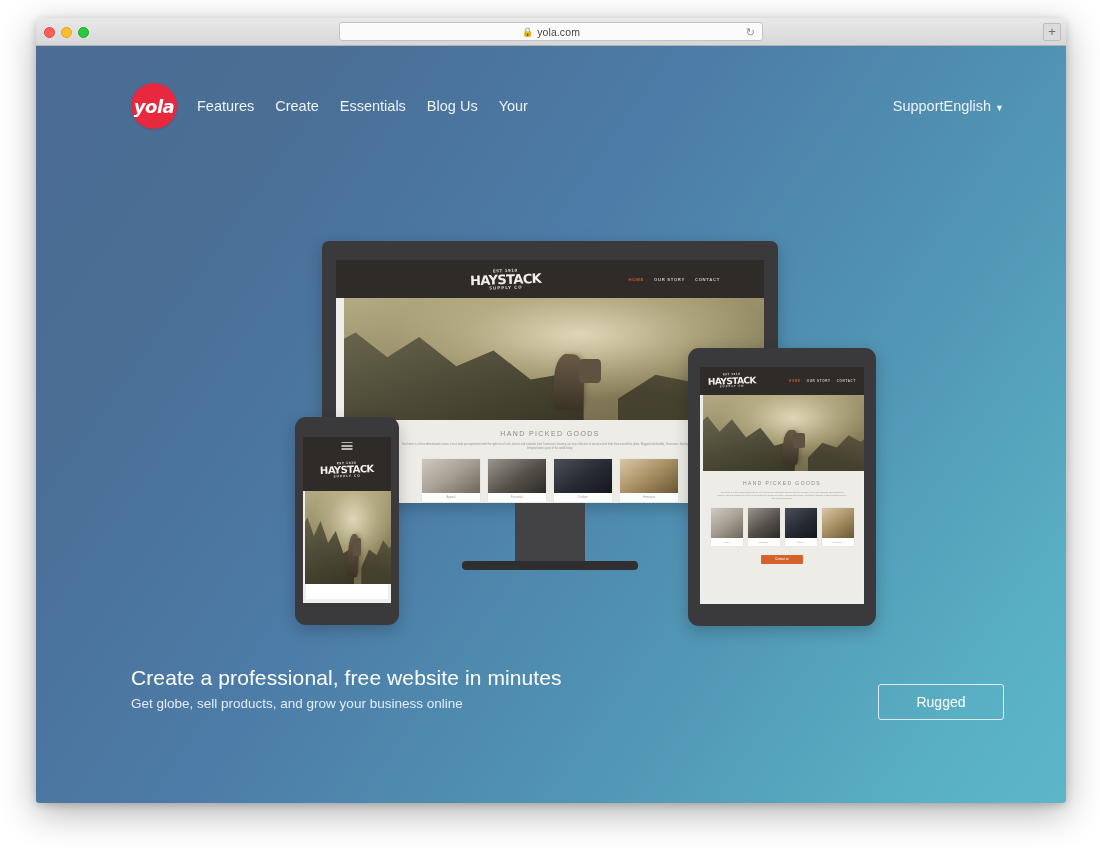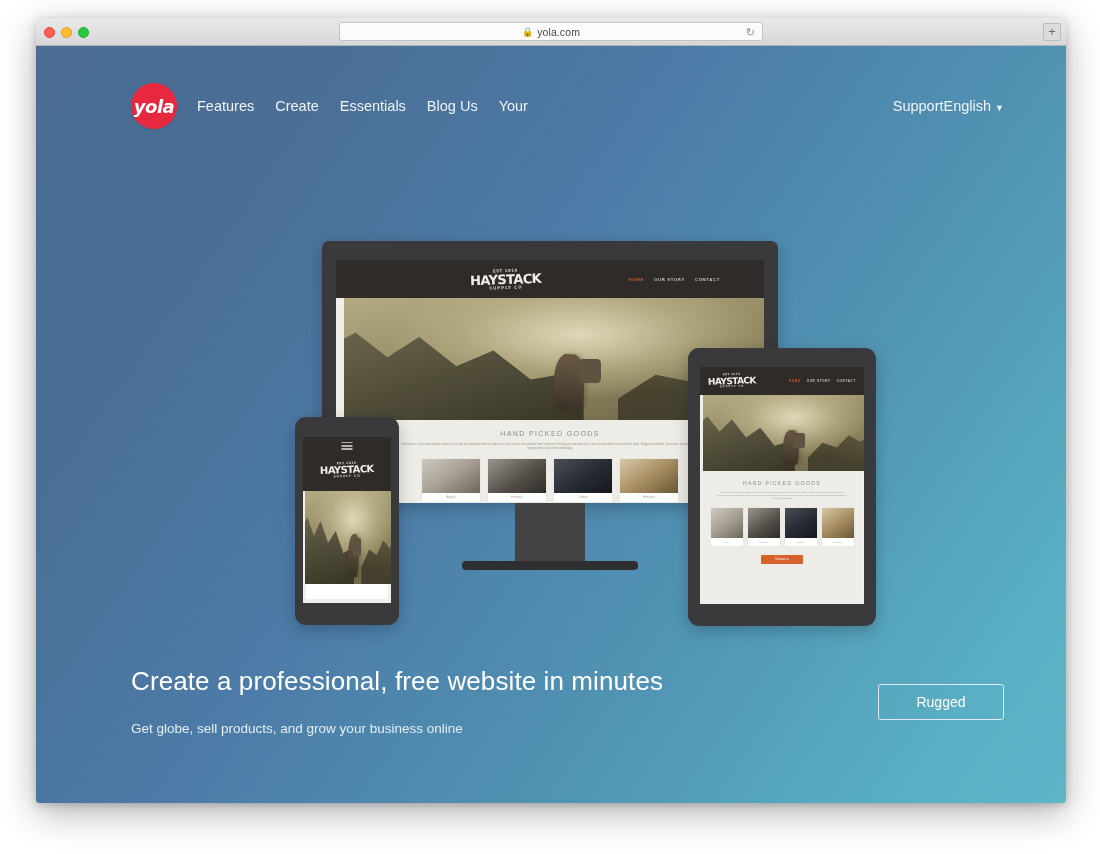--- a/index.html
+++ b/index.html
@@ -270,23 +270,23 @@
   }
   .tablet-screen {
     width: 164px; height: 237px;
     background: #efeeea;
     overflow: hidden; position: relative;
   }
 
   
   .hero-copy { position: absolute; left: 95px; top: 620px; }
   .hero-title {
-    color: #ffffff; font-size: 26px;
+    color: #ffffff; font-size: 21px;
     font-weight: normal; letter-spacing: 0.1px;
-    margin-bottom: 24px;
+    margin-bottom: 6px;
   }
   .hero-sub {
     color: #e3edf3; font-size: 13.5px;
     font-weight: normal;
   }
   .hero-actions {
     position: absolute; right: 62px; top: 638px;
     display: flex; gap: 21px; align-items: center;
   }
   .btn {

